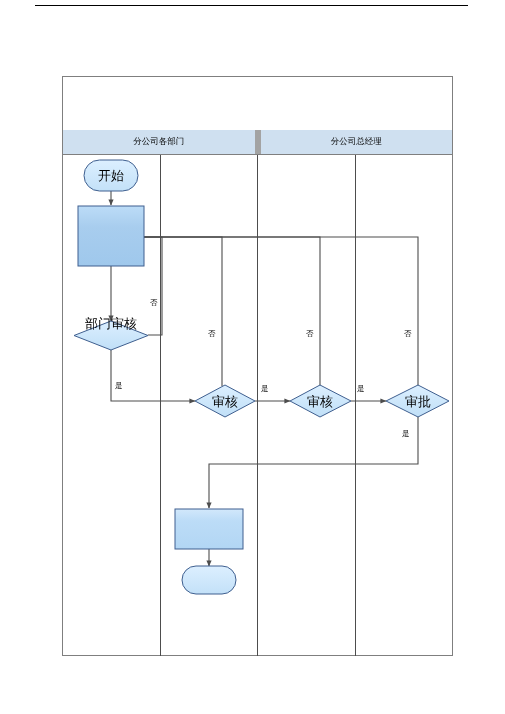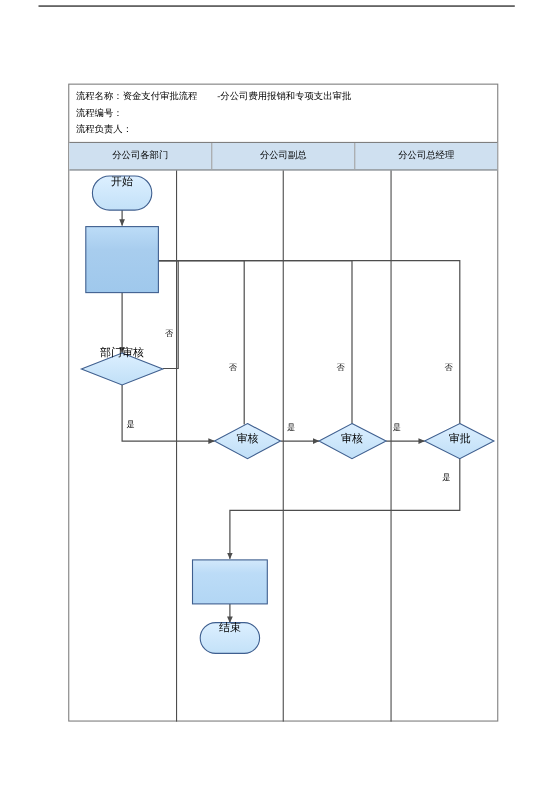--- a/index.html
+++ b/index.html
@@ -45,21 +45,21 @@
     box-sizing:border-box;
     background:#cfe0f0;
     border-bottom:1px solid #7f7f7f;
     display:flex;
   }
   .col-head .cell{
     flex:1 1 0;
     display:flex;align-items:center;justify-content:center;
     font-size:8.5px;color:#000;
     box-sizing:border-box;
-    border-right:1px solid #a3a3a3;
+    border-right:6px solid #a3a3a3;
   }
   .col-head .cell:last-child{border-right:none;text-align:right;}
 
   
   .lane-body{
     position:absolute;left:0;top:78px;width:100%;height:501px;
     display:flex;
   }
   .lane-body .lane{
     flex:1 1 0;box-sizing:border-box;
@@ -70,58 +70,44 @@
   
   .flow{
     position:absolute;left:62px;top:76px;width:391px;height:580px;
     pointer-events:none;
   }
   .flow svg{display:block;}
 
   
   .node-label{
     position:absolute;
-    display:flex;justify-content:center;
+    display:flex;align-items:center;justify-content:center;
     text-align:center;
-    font-size:10px;line-height:11px;color:#000;
+    font-size:13px;line-height:11px;color:#000;
     font-family:"Liberation Serif","DejaVu Serif",serif;
   }
   .edge-label{
     position:absolute;
     font-size:7.5px;color:#000;
     font-family:"Liberation Serif","DejaVu Serif",serif;
   }
 </style>
 </head>
 <body>
 
 <div class="page">
 
   <div class="top-rule"></div>
 
   <div class="doc-table">
 
-    <div class="info-block">
-      <div class="info-line">
-        <span>流程名称：</span><span>资金支付审批流程</span><span class="suffix">-分公司费用报销和专项支出审批</span>
-      </div>
-      <div class="info-line">
-        <span>流程编号：</span><span></span>
-      </div>
-      <div class="info-line">
-        <span>流程负责人：</span><span></span>
-      </div>
-    </div>
 
     <div class="col-head">
       <div class="cell">
           <span>分公司各部门</span>
-        </div>
-      <div class="cell">
-          <span>分公司副总</span>
         </div>
       <div class="cell">
           <span>分公司总经理</span>
         </div>
     </div>
 
     <div class="lane-body">
       <div class="lane"></div>
       <div class="lane"></div>
       <div class="lane"></div>
@@ -212,23 +198,20 @@
 
     <div class="node-label" style="left:236px;top:318px;width:44px;height:15px;">
       <span>审核</span>
     </div>
 
     <div class="node-label" style="left:334px;top:318px;width:44px;height:15px;">
       <span>审批</span>
     </div>
 
 
-    <div class="node-label" style="left:120px;top:490px;width:54px;height:28px;">
-      <span>结束</span>
-    </div>
 
     <div class="edge-label" style="left:88px;top:222px;">
       <span>否</span>
     </div>
     <div class="edge-label" style="left:53px;top:305px;">
       <span>是</span>
     </div>
     <div class="edge-label" style="left:146px;top:253px;">
       <span>否</span>
     </div>

